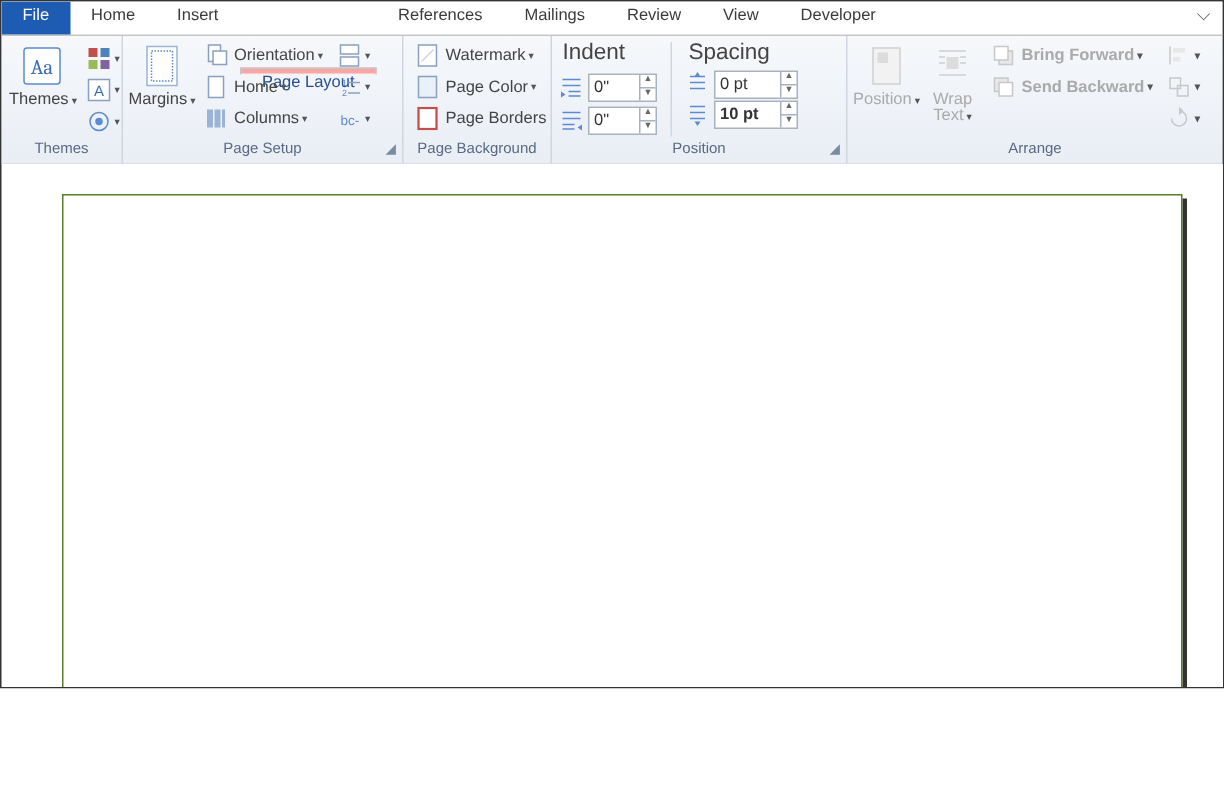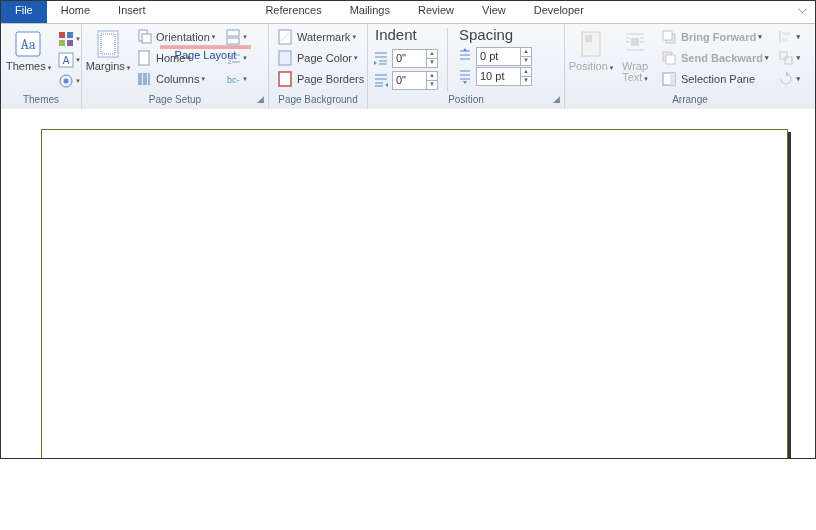--- a/index.html
+++ b/index.html
@@ -267,21 +267,21 @@
               </div>
           </div>
           <div class="spinrow">
             <span class="iconbox">
                 <svg width="16" height="16">
                   <path d="M3 3h10M3 7h10M3 11h10" stroke="#5b8bd0"></path>
                   <path d="M8 16l2-3H6z" fill="#5b8bd0"></path>
                 </svg>
               </span>
             <div class="spinfield" style="width:54px">
-                <input style="width: 40px;" value="10 pt">
+                <input style="width: 40px; font-weight: bold;" value="10 pt">
                 <div class="spinbtns">
                   <span>▲</span>
                   <span class="down">▼</span>
                 </div>
               </div>
           </div>
         </div>
       </div>
       <div class="group-label"><span>Position</span><span class="launcher">◢</span></div>
     </div>
@@ -320,29 +320,20 @@
           <div class="smallbtn disabled">
               <span class="iconbox">
                 <svg width="16" height="16">
                   <rect x="2" y="2" width="9" height="9" fill="#e8e8e8" stroke="#c8c8c8"></rect>
                   <rect x="5" y="5" width="9" height="9" fill="#fff" stroke="#c8c8c8"></rect>
                 </svg>
               </span>
               <span class="lbl">Send Backward</span>
               <span class="caret"> ▾</span>
             </div>
-          <div class="smallbtn">
-              <span class="iconbox">
-                <svg width="16" height="16">
-                  <rect x="2" y="2" width="12" height="12" fill="#fff" stroke="#8aa0c0"></rect>
-                  <rect x="9" y="2" width="5" height="12" fill="#dbe6f4"></rect>
-                </svg>
-              </span>
-              <span class="lbl">Selection Pane</span>
-            </div>
         </div>
         <div class="stack">
           <div class="smallbtn disabled">
               <span class="iconbox">
                 <svg width="16" height="16">
                   <line x1="2" y1="2" x2="2" y2="14" stroke="#c8c8c8"></line>
                   <rect x="4" y="3" width="8" height="3" fill="#e8e8e8"></rect>
                   <rect x="4" y="9" width="5" height="3" fill="#e8e8e8"></rect>
                 </svg>
               </span>

